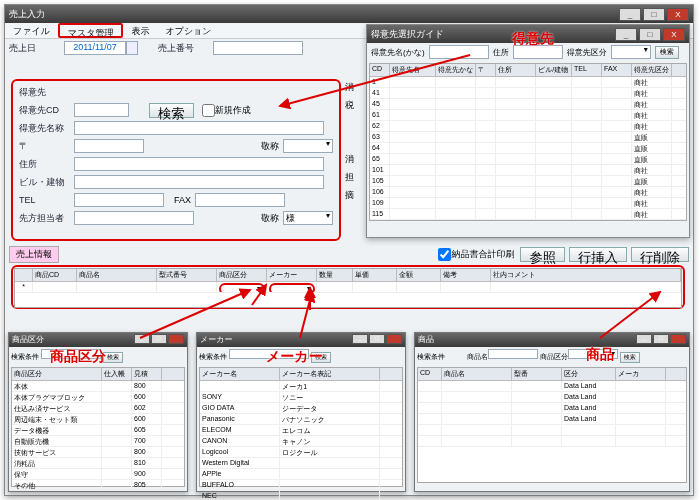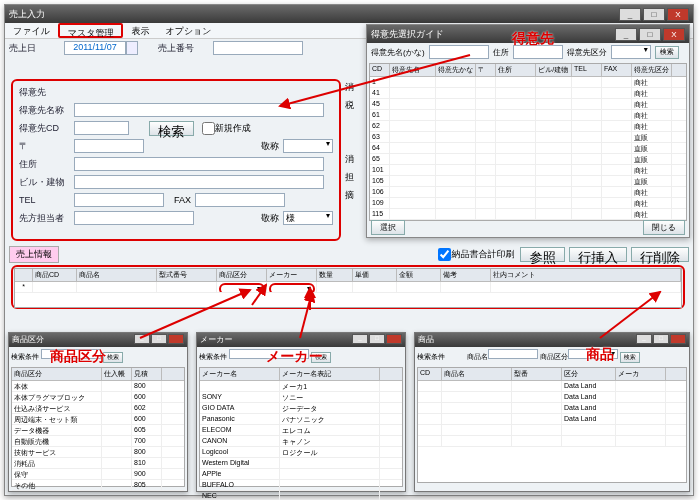--- a/index.html
+++ b/index.html
@@ -62,32 +62,32 @@
     <div style="width:12px;height:14px;border:1px solid #9ab;background:#eef;margin-right:20px"></div>
     <span class="lbl">売上番号</span>
     <div class="inp" style="width:90px"></div>
   </div>
 
   <div class="red-box" style="position:absolute; left:6px; top:74px; width:330px; height:162px; padding:2px;">
     <div class="form-row">
         <span class="lbl">得意先</span>
       </div>
     <div class="form-row">
-        <span class="lbl">得意先名称</span>
-        <div class="inp" style="width:250px"></div>
-      </div>
-    <div class="form-row">
       <span class="lbl">得意先CD</span>
       <div class="inp" style="width:55px"></div>
       <div style="width:20px"></div>
       <button class="btn">検索</button>
       <div style="width:8px"></div>
       <input type="checkbox" style="">
       <span>新規作成</span>
     </div>
+    <div class="form-row">
+        <span class="lbl">得意先名称</span>
+        <div class="inp" style="width:250px"></div>
+      </div>
     <div class="form-row">
       <span class="lbl">〒</span>
       <div class="inp" style="width:70px"></div>
       <div style="flex:1"></div>
       <span>敬称</span>
       <div class="cbo" style="width:50px;margin-left:4px"></div>
     </div>
     <div class="form-row">
         <span class="lbl">住所</span>
         <div class="inp" style="width:250px"></div>
@@ -336,25 +336,20 @@
           <span style="width: 40px;"></span>
           <span style="width: 20px;"></span>
           <span style="width: 40px;"></span>
           <span style="width: 36px;"></span>
           <span style="width: 30px;"></span>
           <span style="width: 30px;"></span>
           <span style="width: 40px;">商社</span>
         </div>
       </div>
   </div>
-  <div style="position:absolute;bottom:2px;left:4px;right:4px;display:flex">
-    <button class="btn" style="font-size:8px">選択</button>
-    <div style="flex:1"></div>
-    <button class="btn" style="font-size:8px">閉じる</button>
-  </div>
 </div>
 <div class="callout" style="left:512px; top:30px;">得意先</div>
 
 <div class="smallwin" style="left:8px; top:332px; width:180px; height:160px;">
   <div class="tb">
       <span>商品区分</span>
       <div class="spacer"></div>
       <div class="sbtn">_</div>
       <div class="sbtn">□</div>
       <div class="sbtn close"></div>

